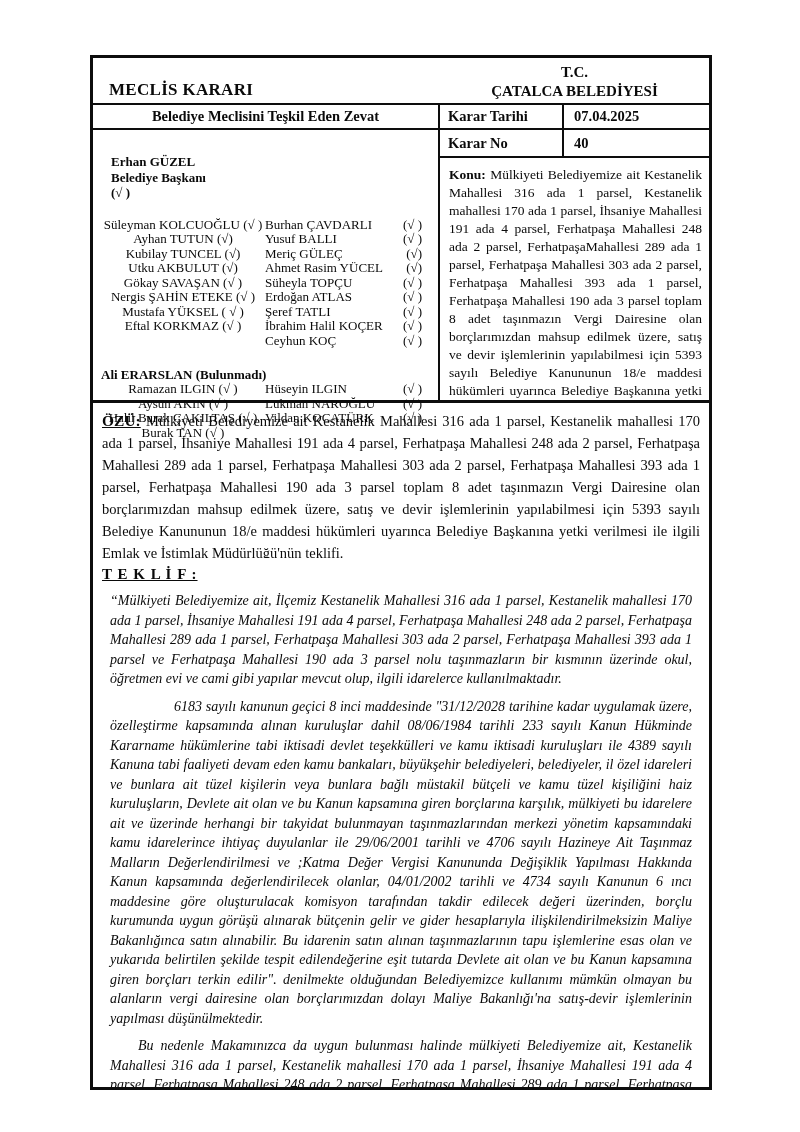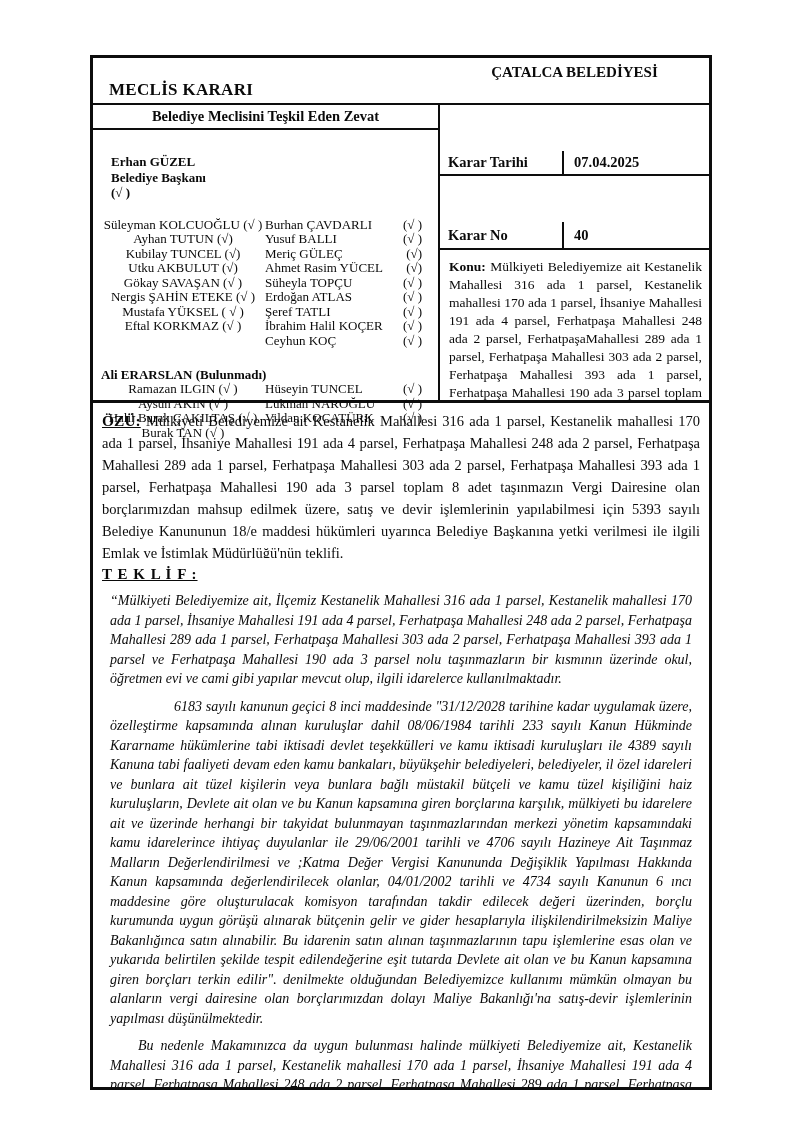--- a/index.html
+++ b/index.html
@@ -23,21 +23,21 @@
   .mayor-row{display:flex;justify-content:space-between;padding:0 76px 0 10px;font-weight:bold;flex-direction:column;}
   .mayor-name{line-height:16px;}
   .member-rows{margin-top:17px;text-align:center;}
   .member-row{display:flex;}
   .mcol1{width:164px;}
   .mcol2{flex:1;display:flex;justify-content:space-between;padding-right:12px;gap:8px;}
   .bold{font-weight:bold;margin-top:34px;}
 
   .mid-right{flex:1;display:flex;flex-direction:column;box-sizing:border-box;}
   .k-row{height:25px;border-bottom:2px solid #0d0d0d;box-sizing:border-box;display:flex;
-         font-weight:bold;font-size:14.5px;margin-top:46px;}
+         font-weight:bold;font-size:14.5px;}
   .k-row.second{height:28px;}
   .k-label{width:124px;border-right:2px solid #0d0d0d;box-sizing:border-box;padding-left:8px;
            display:flex;align-items:center;}
   .k-value{flex:1;padding-left:10px;display:flex;align-items:center;}
   .konu{flex:1;padding:8px 7px 0 9px;text-align:justify;font-size:13.5px;line-height:18px;overflow:hidden;}
   .konu .lbl{font-weight:bold;}
 
   
   .ozu{border-top:3px solid #0d0d0d;height:158px;box-sizing:border-box;
        padding:7px 9px 0 9px;text-align:justify;font-size:14.5px;line-height:22px;overflow:hidden;}
@@ -52,20 +52,21 @@
 </style>
 </head>
 <body>
 
 <div class="page">
   <div class="doc">
 
     <div class="hdr-top">
       <div class="hdr-left">MECLİS KARARI</div>
       <div class="hdr-right">
+        <div>T.C.</div>
         <div>ÇATALCA  BELEDİYESİ</div>
       </div>
     </div>
 
     <div class="mid">
       <div class="mid-left">
         <div class="zevat-title">Belediye Meclisini Teşkil Eden Zevat</div>
         <div class="names">
           <div class="mayor-row">
             <div class="mayor-name">
@@ -134,21 +135,21 @@
             <div class="member-row">
               <span class="mcol1 bold"><span>Ali ERARSLAN</span> <span>(Bulunmadı)</span></span>
               <span class="mcol2">
                   <span>Ceyhun KOÇ</span>
                   <span>(√ )</span>
                 </span>
             </div>
             <div class="member-row">
               <span class="mcol1"><span>Ramazan ILGIN</span> <span>(√ )</span></span>
               <span class="mcol2">
-                  <span>Hüseyin TUNCEL</span>
+                  <span>Hüseyin ILGIN</span>
                   <span>(√ )</span>
                 </span>
             </div>
             <div class="member-row">
               <span class="mcol1"><span>Aysun AKIN</span> <span>(√ )</span></span>
               <span class="mcol2">
                   <span>Lukman NAROĞLU</span>
                   <span>(√ )</span>
                 </span>
             </div>

